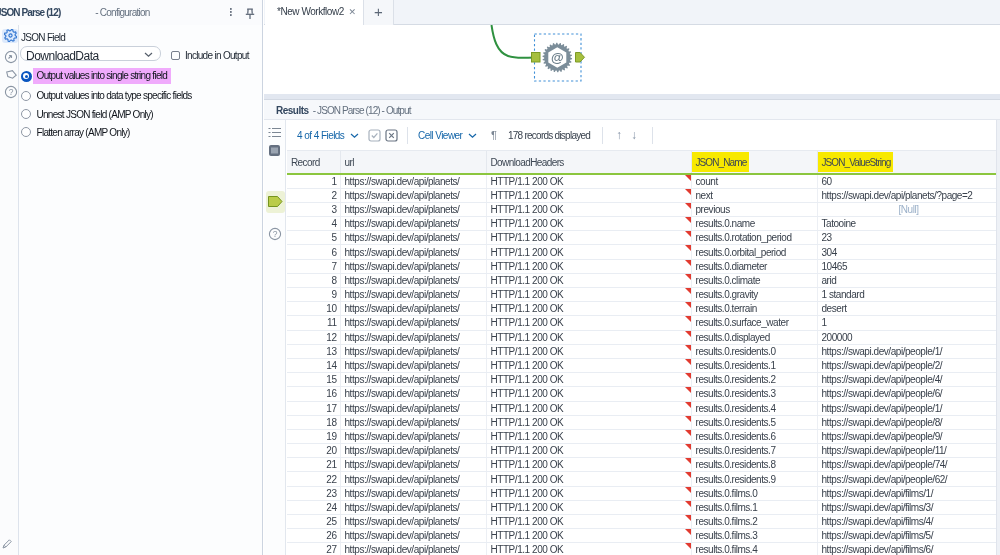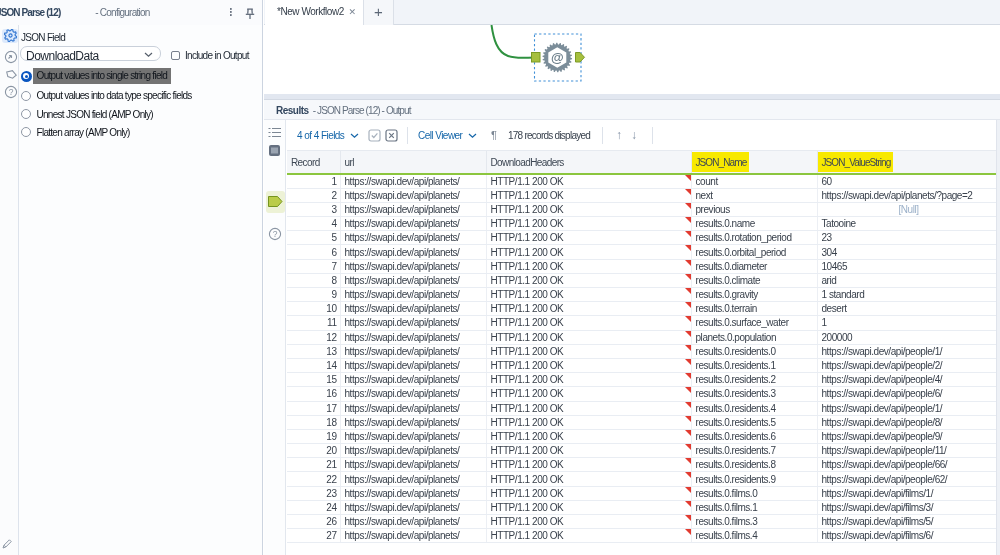--- a/index.html
+++ b/index.html
@@ -14,21 +14,21 @@
 #cfg-body { position:absolute; left:0px; top:25px; width:263px; height:530px; }
 .lbl { position:absolute; font-size:10px; letter-spacing:-0.7px; color:#1c2530; white-space:nowrap; }
 #dd { position:absolute; left:20px; top:21px; width:141px; height:15px; border:1px solid #c9d0da; border-radius:7px; background:#fff; }
 #dd .dt { position:absolute; left:5px; top:1.5px; font-size:12px; letter-spacing:-0.5px; color:#222a35; }
 #cb { position:absolute; left:170.5px; top:26px; width:9.5px; height:9px; border:1px solid #787f8c; border-radius:2px; background:#fdfdfd; }
 .radio { position:absolute; left:21px; width:10.3px; height:10.3px; border:1px solid #8f98a5; border-radius:50%; background:#fff; }
 #r1 { left:20.7px; width:11px; height:11px; border:none; background:#0a56c0; }
 #r1:after { content:""; position:absolute; left:2.5px; top:2.5px; width:6px; height:6px; background:#fff; border-radius:50%; }
 #r1:before { content:""; position:absolute; left:4px; top:4px; width:3px; height:3px; background:#0a56c0; border-radius:50%; z-index:2; }
 .rlbl { position:absolute; font-size:10px; letter-spacing:-0.72px; color:#10151c; white-space:nowrap; }
-.hl { display:inline-block; background:#737373; padding:2.5px 4px 2.5px 4px; }
+.hl { display:inline-block; background:#f0abfc; padding:2.5px 4px 2.5px 4px; }
 
 #right { position:absolute; left:264px; top:0; width:736px; height:555px; }
 #tabbar { position:absolute; left:0; top:0; width:736px; height:25px; background:#f1f4f9; border-bottom:1px solid #d5dbe4; }
 #tab1 { position:absolute; left:1px; top:0; width:99px; height:25px; background:#fff; border-right:1px solid #dbe0e8; }
 #tab1 .tx { position:absolute; left:12px; top:6px; font-size:10px; letter-spacing:-0.45px; color:#333d49; white-space:nowrap; }
 #tab1 .x { position:absolute; right:7px; top:6.5px; font-size:9px; color:#7a8593; }
 #tabplus { position:absolute; left:100px; top:0; width:30px; height:25px; background:#f5f7fa; border-right:1px solid #dbe0e8; color:#5c6776; font-size:15px; font-weight:300; text-align:center; line-height:23px; }
 #canvas { position:absolute; left:0; top:25px; width:736px; height:69px; background:#fff; }
 #splitter { position:absolute; left:0; top:94px; width:736px; height:5px; background:#e2e7f0; }
 
@@ -277,21 +277,21 @@
                 <td class="c0">11</td>
                 <td>https://swapi.dev/api/planets/</td>
                 <td>HTTP/1.1 200 OK<i class="tri"></i></td>
                 <td>results.0.surface_water</td>
                 <td>1</td>
               </tr>
 <tr>
                 <td class="c0">12</td>
                 <td>https://swapi.dev/api/planets/</td>
                 <td>HTTP/1.1 200 OK<i class="tri"></i></td>
-                <td>planets.0.population</td>
+                <td>results.0.displayed</td>
                 <td>200000</td>
               </tr>
 <tr>
                 <td class="c0">13</td>
                 <td>https://swapi.dev/api/planets/</td>
                 <td>HTTP/1.1 200 OK<i class="tri"></i></td>
                 <td>results.0.residents.0</td>
                 <td>https://swapi.dev/api/people/1/</td>
               </tr>
 <tr>
@@ -341,21 +341,21 @@
                 <td>https://swapi.dev/api/planets/</td>
                 <td>HTTP/1.1 200 OK<i class="tri"></i></td>
                 <td>results.0.residents.7</td>
                 <td>https://swapi.dev/api/people/11/</td>
               </tr>
 <tr>
                 <td class="c0">21</td>
                 <td>https://swapi.dev/api/planets/</td>
                 <td>HTTP/1.1 200 OK<i class="tri"></i></td>
                 <td>results.0.residents.8</td>
-                <td>https://swapi.dev/api/people/66/</td>
+                <td>https://swapi.dev/api/people/74/</td>
               </tr>
 <tr>
                 <td class="c0">22</td>
                 <td>https://swapi.dev/api/planets/</td>
                 <td>HTTP/1.1 200 OK<i class="tri"></i></td>
                 <td>results.0.residents.9</td>
                 <td>https://swapi.dev/api/people/62/</td>
               </tr>
 <tr>
                 <td class="c0">23</td>
@@ -363,20 +363,27 @@
                 <td>HTTP/1.1 200 OK<i class="tri"></i></td>
                 <td>results.0.films.0</td>
                 <td>https://swapi.dev/api/films/1/</td>
               </tr>
 <tr>
                 <td class="c0">24</td>
                 <td>https://swapi.dev/api/planets/</td>
                 <td>HTTP/1.1 200 OK<i class="tri"></i></td>
                 <td>results.0.films.1</td>
                 <td>https://swapi.dev/api/films/3/</td>
+              </tr>
+<tr>
+                <td class="c0">25</td>
+                <td>https://swapi.dev/api/planets/</td>
+                <td>HTTP/1.1 200 OK<i class="tri"></i></td>
+                <td>results.0.films.2</td>
+                <td>https://swapi.dev/api/films/4/</td>
               </tr>
 <tr>
                 <td class="c0">26</td>
                 <td>https://swapi.dev/api/planets/</td>
                 <td>HTTP/1.1 200 OK<i class="tri"></i></td>
                 <td>results.0.films.3</td>
                 <td>https://swapi.dev/api/films/5/</td>
               </tr>
 <tr>
                 <td class="c0">27</td>

